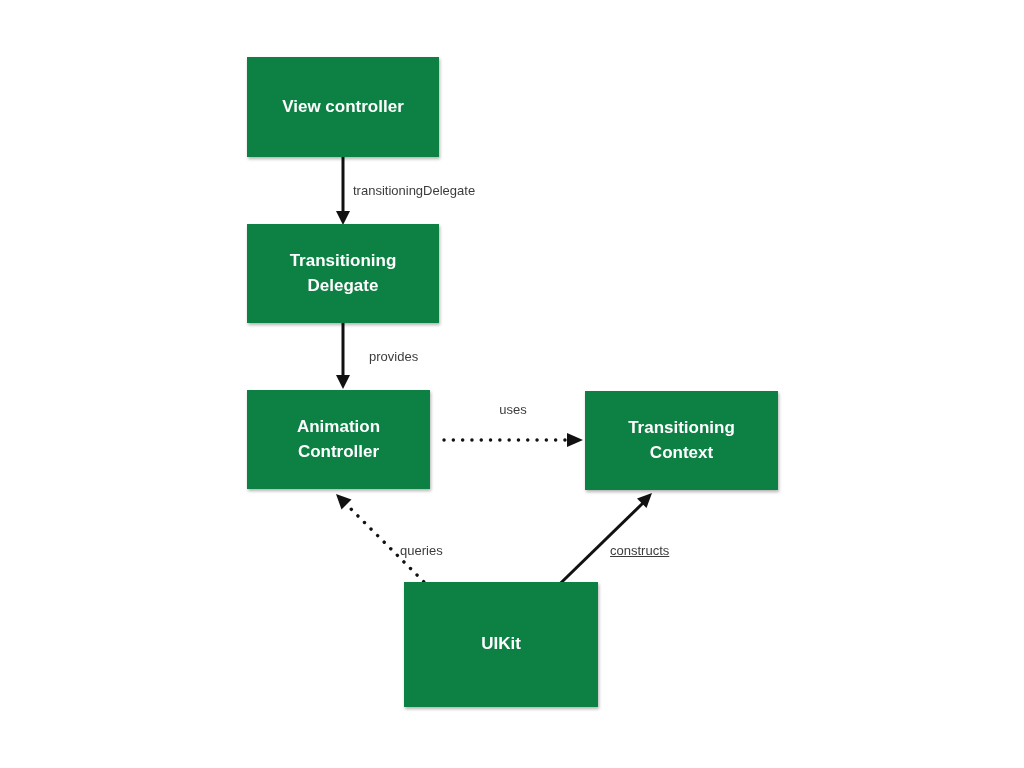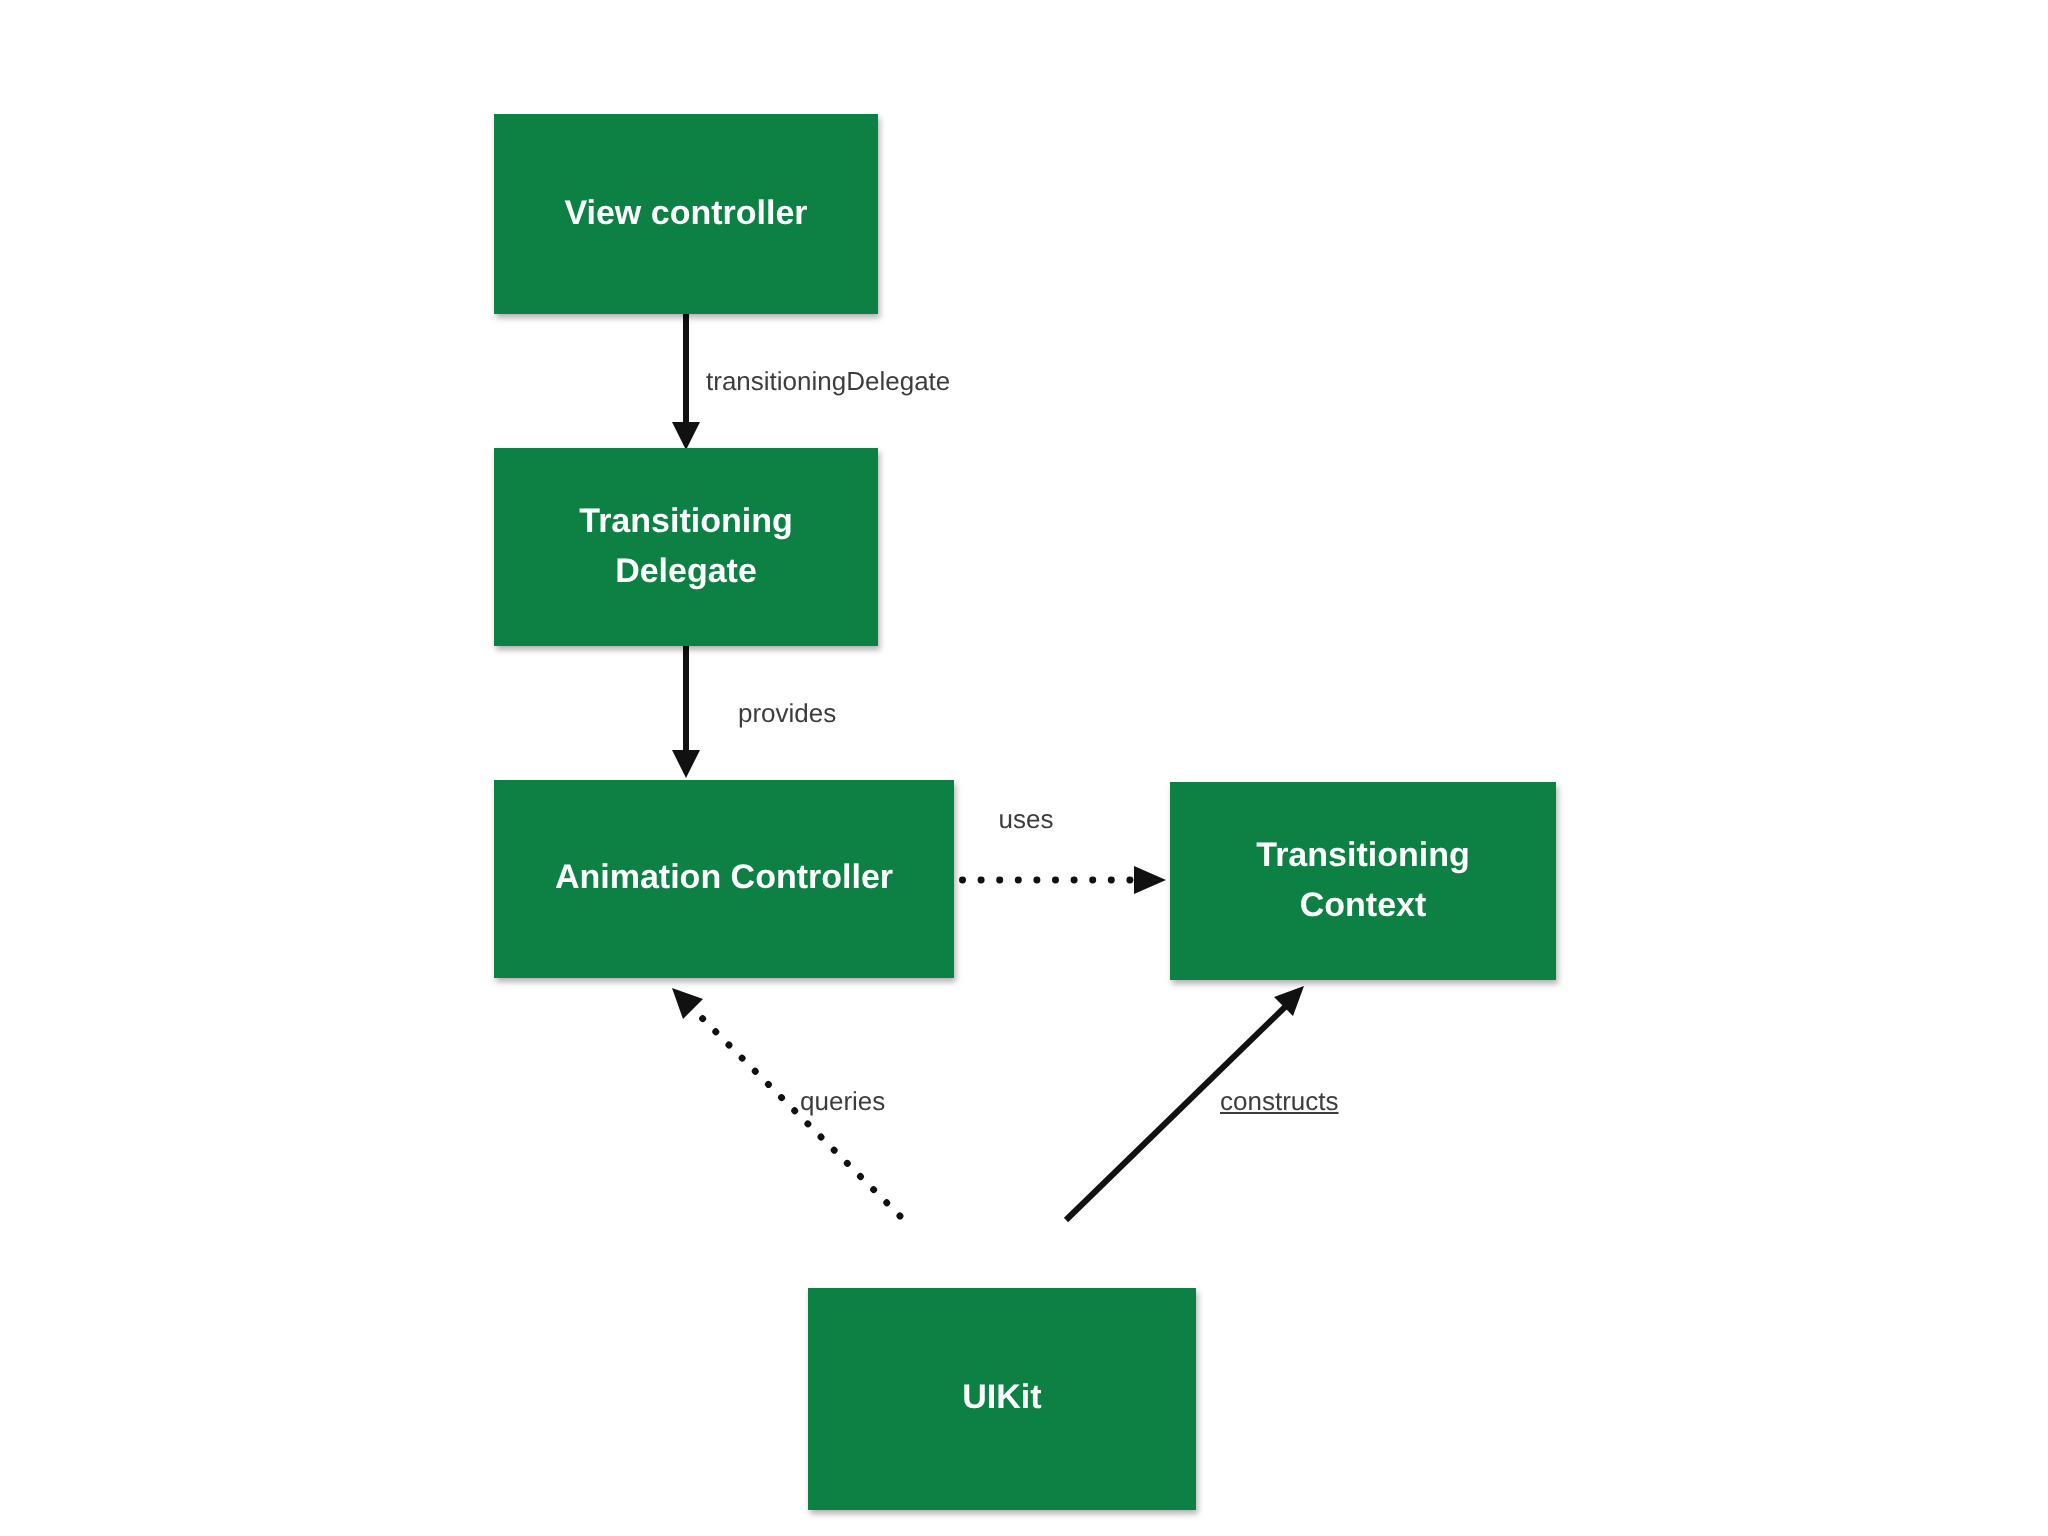--- a/index.html
+++ b/index.html
@@ -77,27 +77,27 @@
       <polygon points="652,493 646.5,508 637,498.5"></polygon>
     </g>
   </svg>
 
   <div class="node" style="left:247px; top:57px;  width:192px; height:100px;">
     <span>View controller</span>
   </div>
   <div class="node" style="left:247px; top:224px; width:192px; height:99px;">
     <span>Transitioning Delegate</span>
   </div>
-  <div class="node" style="left:247px; top:390px; width:230px; height:99px;">
+  <div class="node" style="left:247px; top:390px; width:183px; height:99px;">
     <span>Animation Controller</span>
   </div>
   <div class="node" style="left:585px; top:391px; width:193px; height:99px;">
     <span>Transitioning Context</span>
   </div>
-  <div class="node" style="left:404px; top:644px; width:194px; height:111px;">
+  <div class="node" style="left:404px; top:582px; width:194px; height:125px;">
     <span>UIKit</span>
   </div>
 
   <span class="edge-label" style="left:353px; top:180px;">transitioningDelegate</span>
   <span class="edge-label" style="left:369px; top:346px;">provides</span>
   <span class="edge-label centered" style="left:513px; top:399px;">uses</span>
   <span class="edge-label" style="left:400px; top:540px;">queries</span>
   <span class="edge-label" style="left:610px; top:540px;text-decoration:underline;">constructs</span>
 
 </div>

